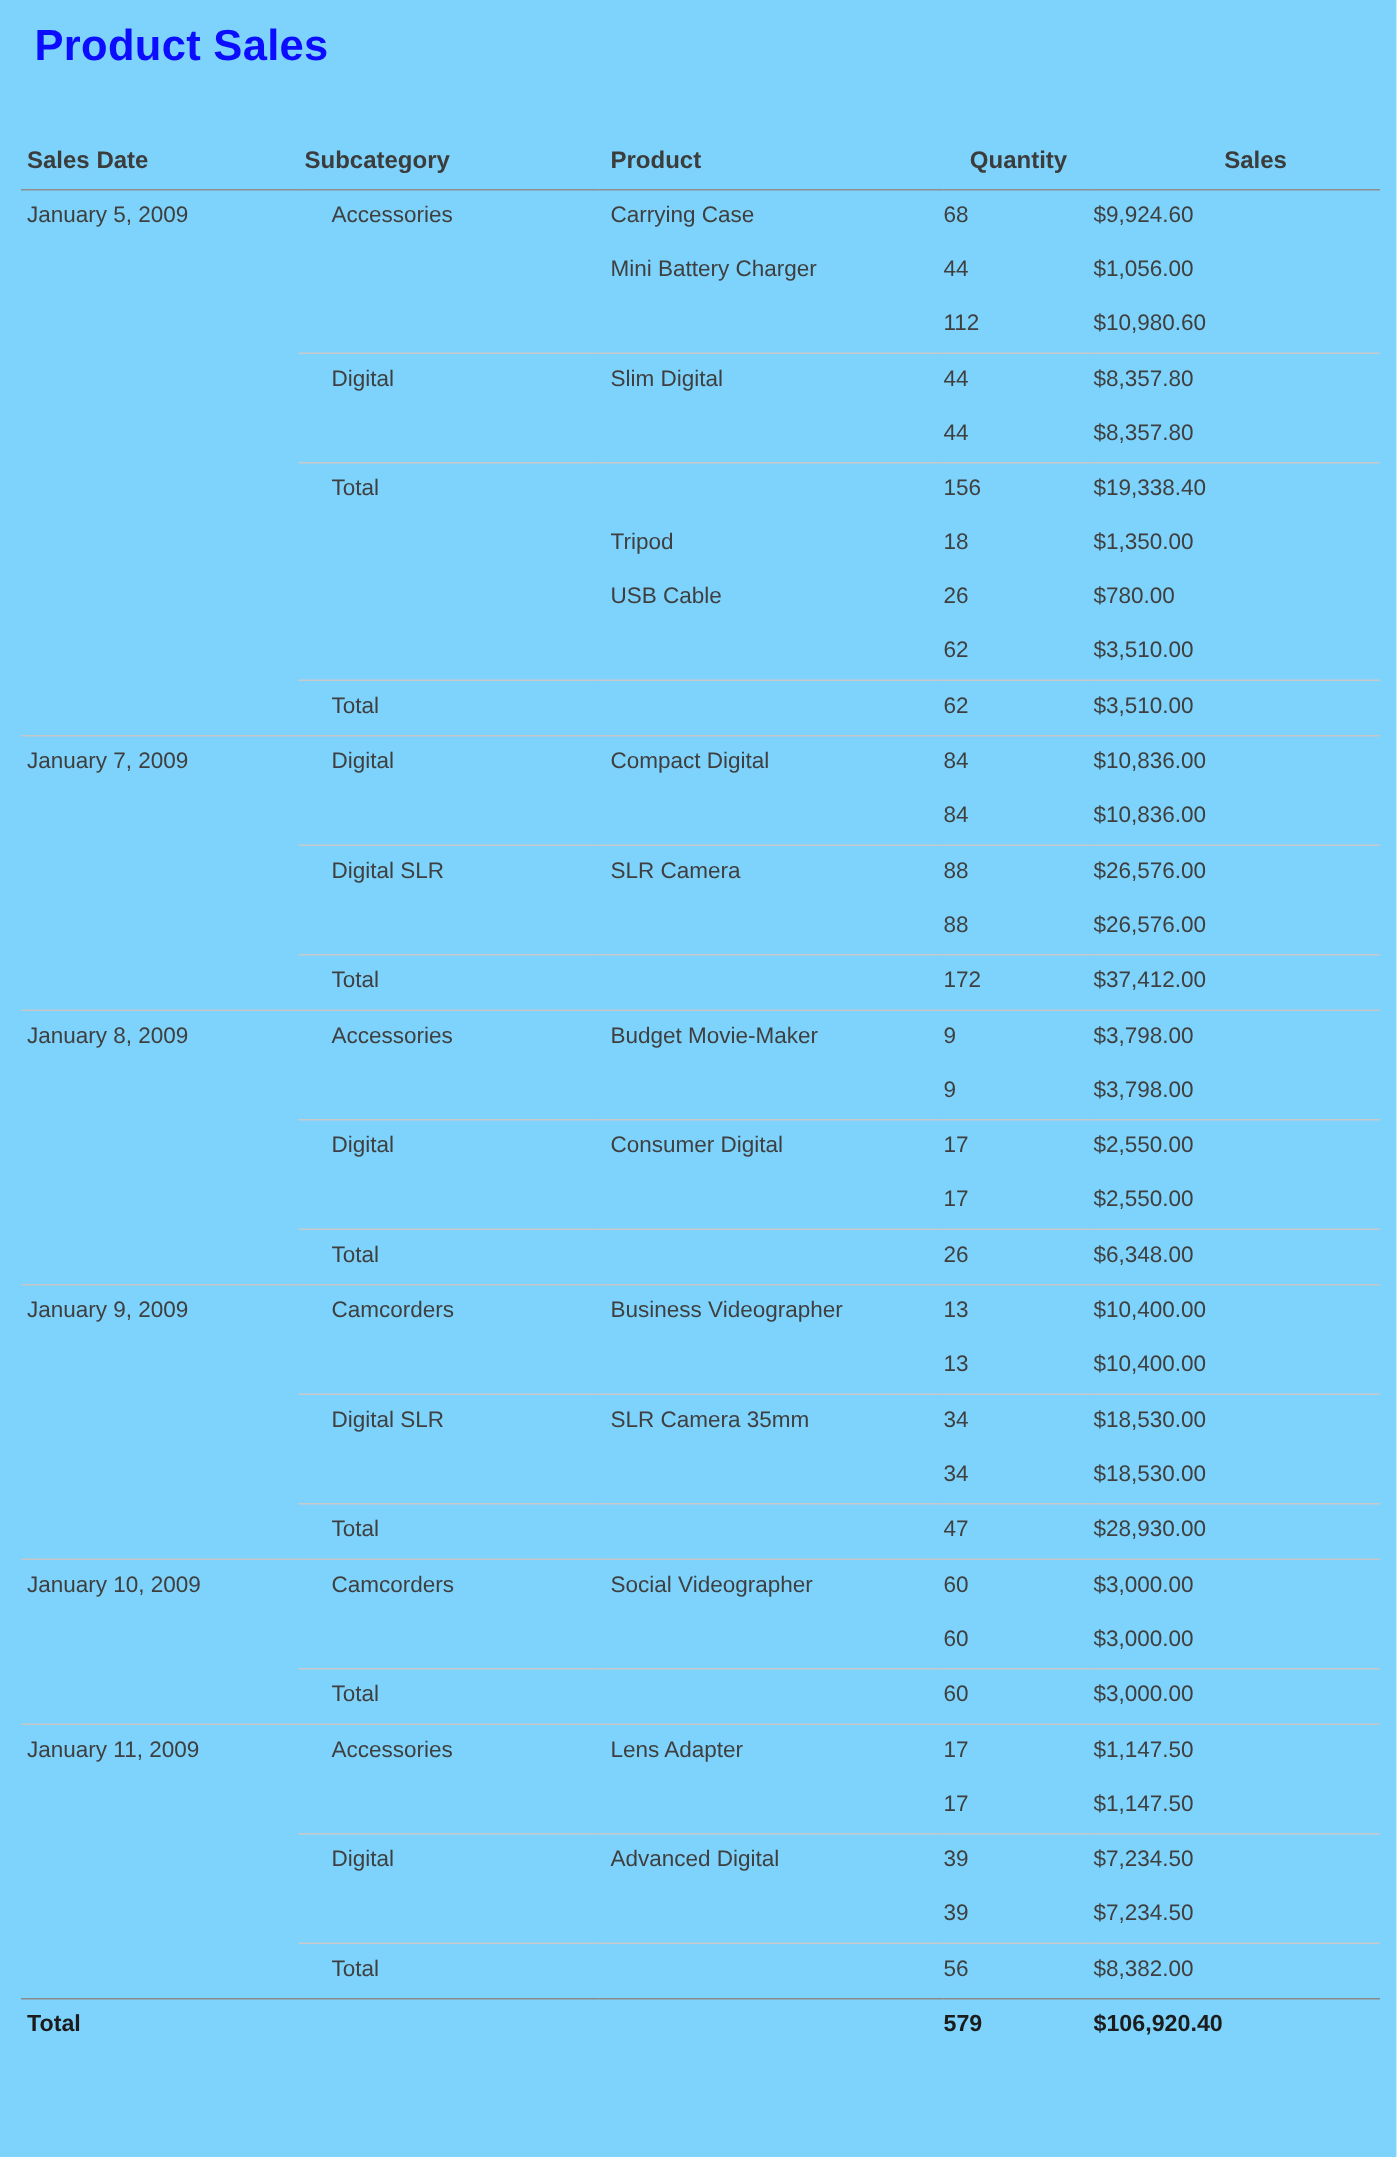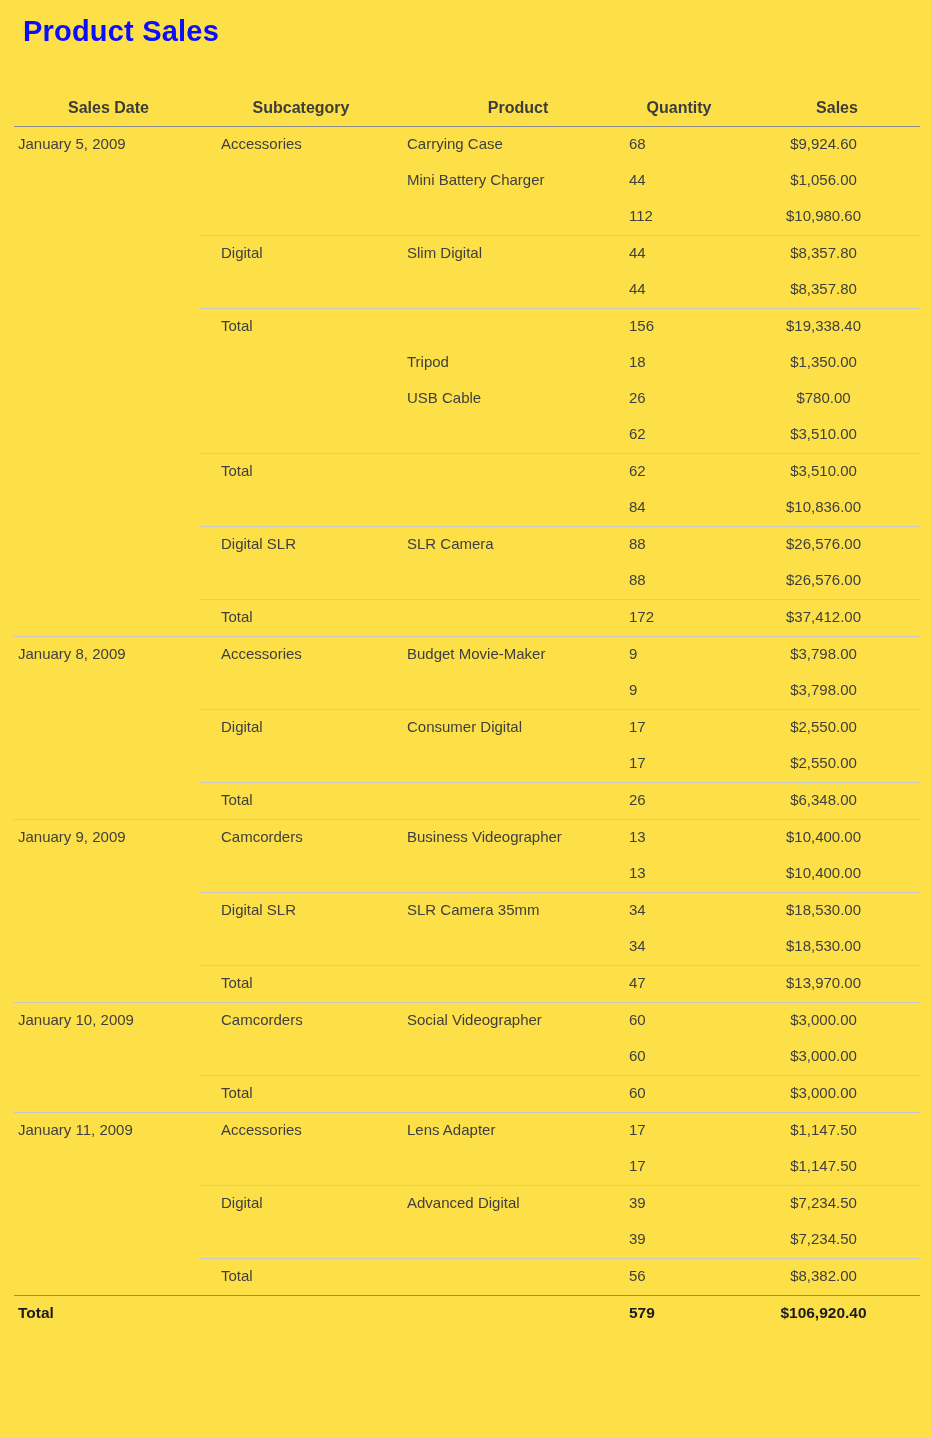--- a/index.html
+++ b/index.html
@@ -1,55 +1,55 @@
 <!DOCTYPE html>
 <html><head>
 <meta charset="utf-8">
 <style>
   html,body{margin:0;padding:0;background:#ffffff;}
   .page{
     width:931px;height:1438px;box-sizing:border-box;
-    padding:0 11px 0 14px;background:#fde047;overflow:hidden;
+    padding:0 11px 0 14px;background:#7dd3fc;overflow:hidden;
     font-family:"Liberation Sans",sans-serif;
   }
   h1.report-title{
     margin:14px 0 42px 9px;
     font-size:29px;line-height:34px;font-weight:700;
     letter-spacing:0.2px;
   }
   table.report{
     border-collapse:collapse;table-layout:fixed;width:906px;
   }
   col.w-date{width:185px}
   col.w-subcat{width:200px}
   col.w-product{width:230px}
   col.w-qty{width:100px}
   col.w-sales{width:191px}
 
   thead th{
-    font-size:16px;font-weight:700;color:#3c3c3c;text-align:center;
+    font-size:16px;font-weight:700;color:#3c3c3c;text-align:left;
     height:36px;box-sizing:border-box;vertical-align:bottom;
     padding:0 0 9px 0;border-bottom:1px solid #8e8e8e;
   }
   th.c-date{padding-left:4px}
   th.c-subcat{padding-left:4px}
   th.c-product{padding-left:8px}
   th.c-qty{text-align:center}
   th.c-sales{text-align:center;padding-left:25px}
 
   td{
     font-size:15px;line-height:18px;color:#3f3f3f;
     height:36px;box-sizing:border-box;vertical-align:top;
     padding:8px 0 10px 0;
   }
   td.c-date{padding-left:4px}
   td.c-subcat{padding-left:22px}
   td.c-product{padding-left:8px}
   td.c-qty{}
-  td.c-sales{text-align:center;padding-right:2px}
+  td.c-sales{text-align:left;padding-right:2px}
   .pwrap{max-width:162px}
 
   tr.group-start td{border-top:1px solid #c6c6c6}
   tr.subcat-start td:not(.c-date){border-top:1px solid #c9c9c9}
   tr.total-row td:not(.c-date){border-top:1px solid #c9c9c9}
   tr.grand-total td{
     border-top:1px solid #8a8a8a;
     font-weight:700;color:#1c1c1c;font-size:15.5px;
   }
 </style>
@@ -150,27 +150,36 @@
           <td class="c-qty">62</td>
           <td class="c-sales">$3,510.00</td>
         </tr>
         <tr class="total-row">
           <td class="c-date"></td>
           <td class="c-subcat">Total</td>
           <td class="c-product"></td>
           <td class="c-qty">62</td>
           <td class="c-sales">$3,510.00</td>
         </tr>
-        <tr>
-          <td class="c-date"></td>
-          <td class="c-subcat"></td>
-          <td class="c-product"></td>
+        <tr class="group-start">
+          <td class="c-date">January 7, 2009</td>
+          <td class="c-subcat">Digital</td>
+          <td class="c-product">
+            <div class="pwrap">Compact Digital</div>
+          </td>
           <td class="c-qty">84</td>
           <td class="c-sales">$10,836.00</td>
         </tr>
+        <tr>
+          <td class="c-date"></td>
+          <td class="c-subcat"></td>
+          <td class="c-product"></td>
+          <td class="c-qty">84</td>
+          <td class="c-sales">$10,836.00</td>
+        </tr>
         <tr class="subcat-start">
           <td class="c-date"></td>
           <td class="c-subcat">Digital SLR</td>
           <td class="c-product">
             <div class="pwrap">SLR Camera</div>
           </td>
           <td class="c-qty">88</td>
           <td class="c-sales">$26,576.00</td>
         </tr>
         <tr>
@@ -256,21 +265,21 @@
           <td class="c-subcat"></td>
           <td class="c-product"></td>
           <td class="c-qty">34</td>
           <td class="c-sales">$18,530.00</td>
         </tr>
         <tr class="total-row">
           <td class="c-date"></td>
           <td class="c-subcat">Total</td>
           <td class="c-product"></td>
           <td class="c-qty">47</td>
-          <td class="c-sales">$13,970.00</td>
+          <td class="c-sales">$28,930.00</td>
         </tr>
         <tr class="group-start">
           <td class="c-date">January 10, 2009</td>
           <td class="c-subcat">Camcorders</td>
           <td class="c-product">
             <div class="pwrap">Social Videographer</div>
           </td>
           <td class="c-qty">60</td>
           <td class="c-sales">$3,000.00</td>
         </tr>

